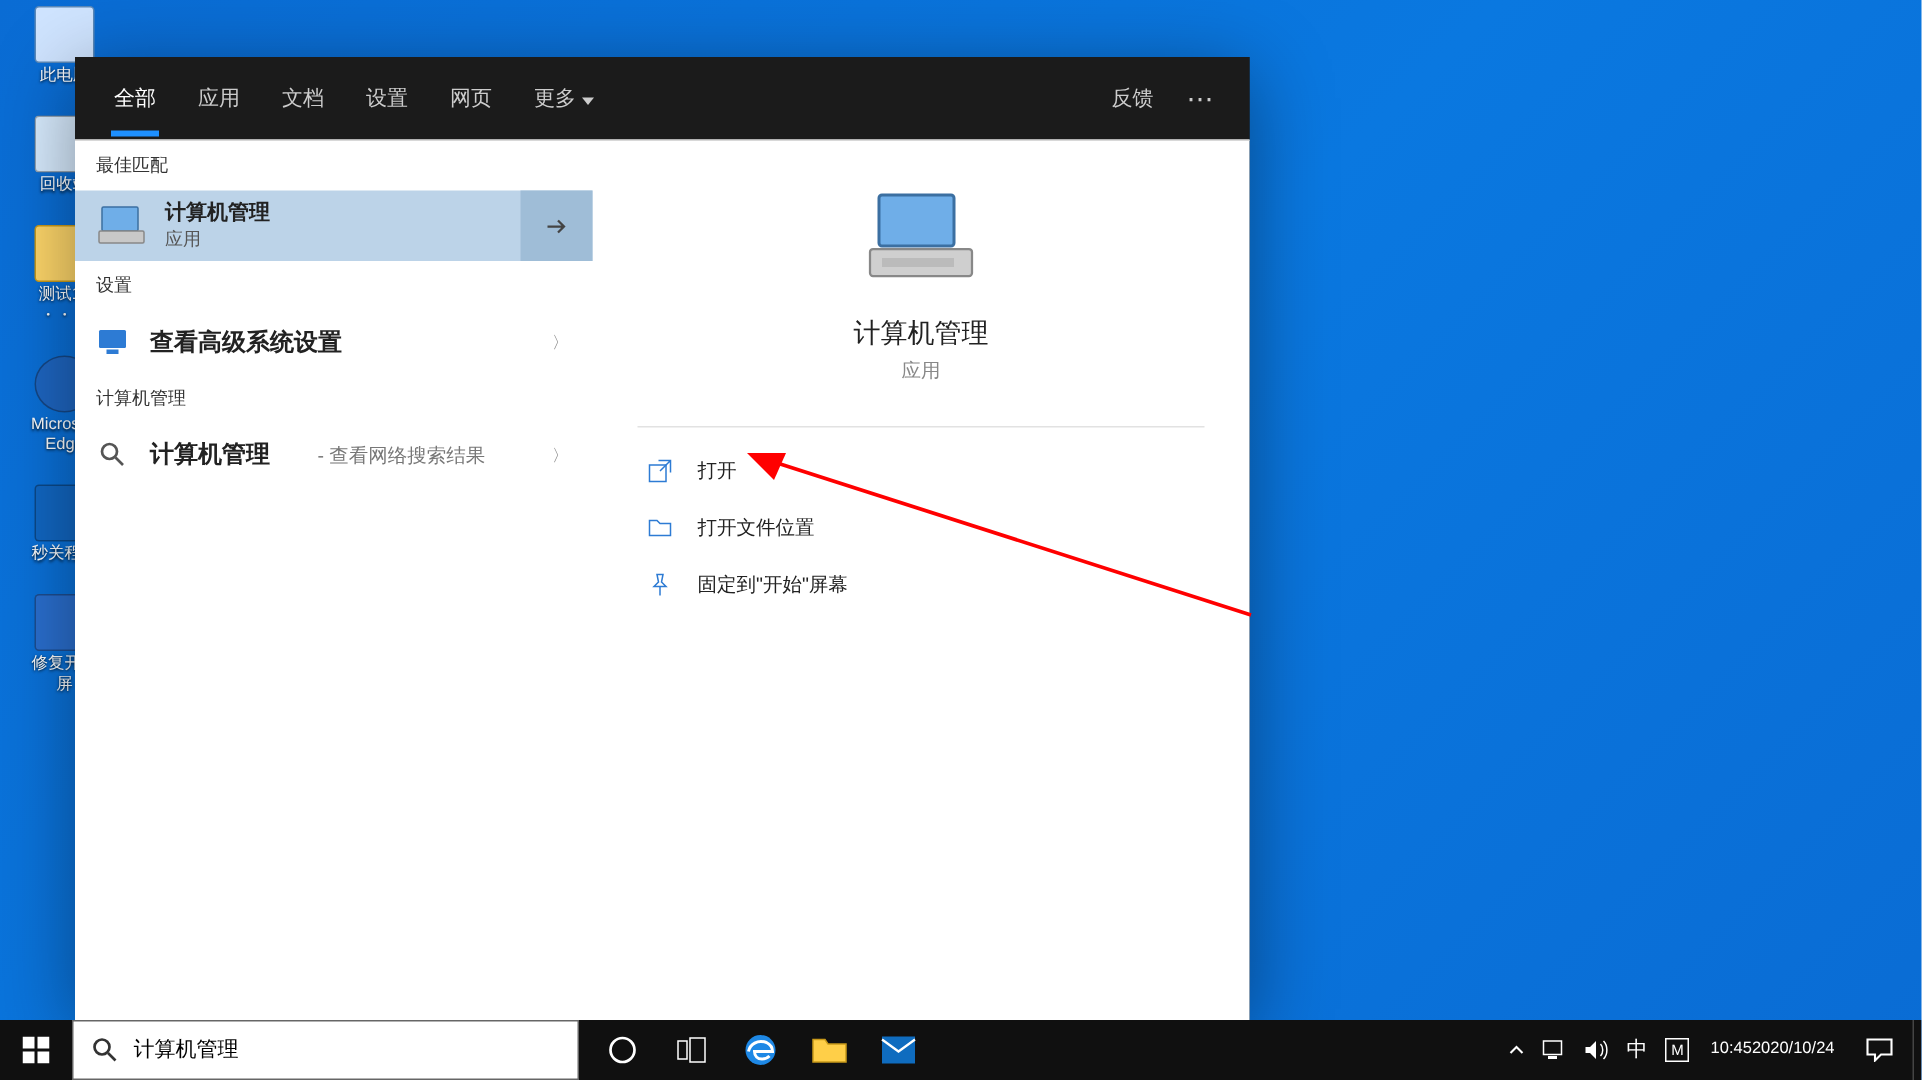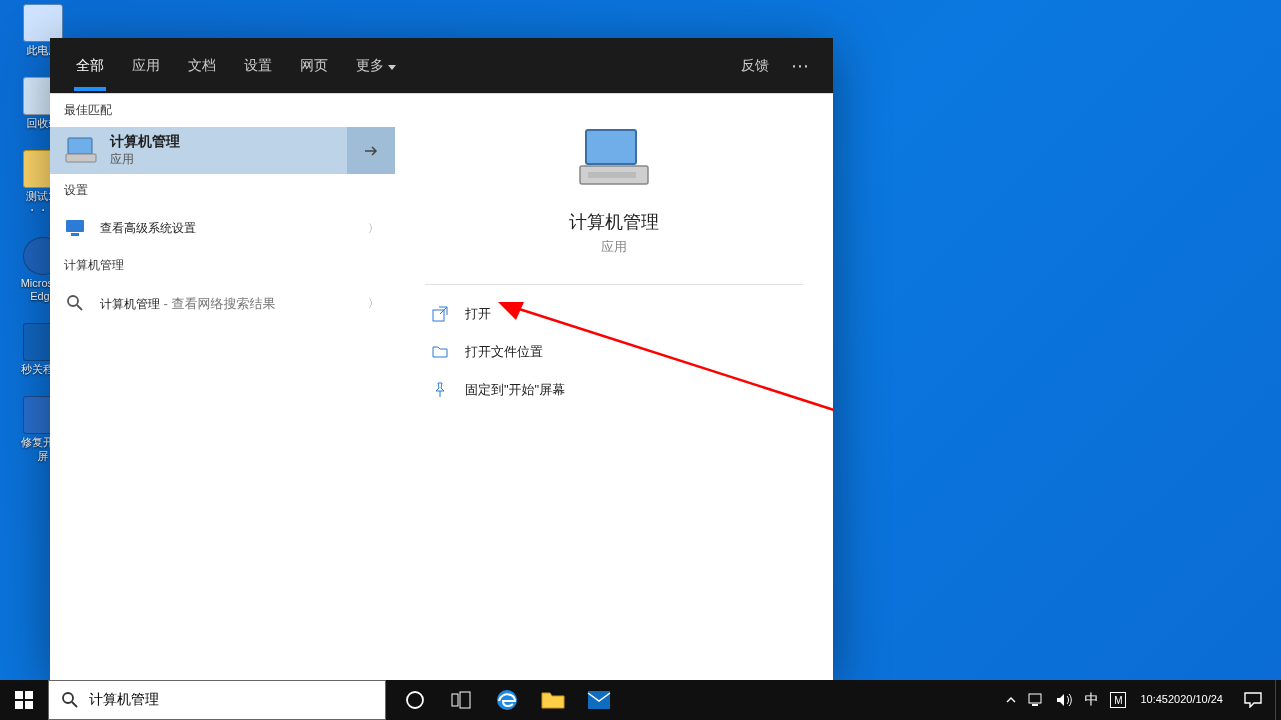--- a/index.html
+++ b/index.html
@@ -31,22 +31,22 @@
   .left-col { width:345px; display:flex; flex-direction:column; }
   .sec-label { font-size:12px; color:#333; padding:8px 14px; }
   .result-row { display:flex; align-items:center; padding:6px 14px; position:relative; }
   .result-row.selected { background:#bcd3e8; }
   .result-row .ricon { width:34px; height:34px; display:flex; align-items:center; justify-content:center; margin-right:12px; }
   .result-row .rtext .t1 { font-size:14px; color:#222; font-weight:600; }
   .result-row .rtext .t2 { font-size:12px; color:#555; }
   .result-row .arrow-btn { position:absolute; right:0; top:0; bottom:0; width:48px; display:flex; align-items:center; justify-content:center; background:#9fbdd7; }
   .result-row.simple { padding:10px 14px; }
   .result-row.simple .ricon { width:22px; height:22px; margin-right:14px; }
-  .result-row.simple .t1 { font-size:12px; font-weight:400; }
-  .result-row.simple .sub { font-size:13px; color:#777; }
+  .result-row.simple .t1 { font-size:16px; font-weight:700; }
+  .result-row.simple .sub { font-size:13px; color:#777;margin-left:28px; }
   .chev { position:absolute; right:16px; color:#888; font-size:11px; }
   .right-col { flex:1; padding:30px 30px 0 30px; display:flex; flex-direction:column; }
   .hero { display:flex; flex-direction:column; align-items:center; border-bottom:1px solid #e2e2e2; padding-bottom:28px; margin-bottom:12px; }
   .hero .big-ico { width:80px; height:70px; margin-bottom:16px; display:flex; align-items:center; justify-content:center; }
   .hero .h-title { font-size:18px; color:#222; }
   .hero .h-sub { font-size:13px; color:#888; margin-top:4px; }
   .actions { display:flex; flex-direction:column; gap:4px; }
   .action { display:flex; align-items:center; padding:6px 4px; font-size:13px; color:#222; cursor:default; }
   .action .aicon { width:22px; height:22px; margin-right:14px; display:flex; align-items:center; justify-content:center; color:#2d7bd4; }
   

